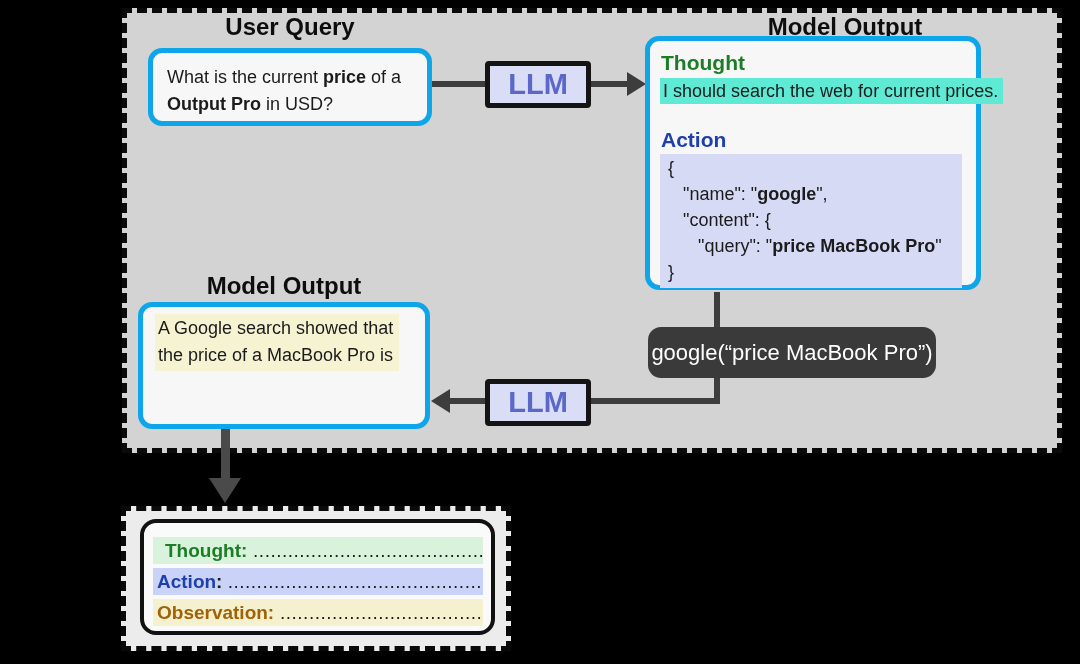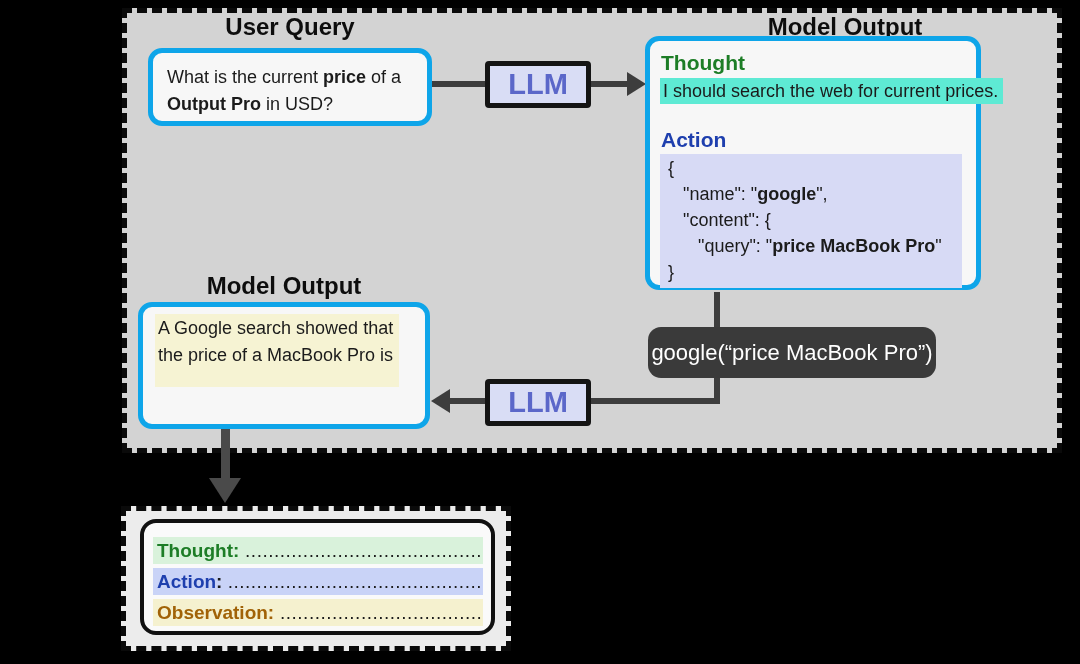--- a/index.html
+++ b/index.html
@@ -47,30 +47,30 @@
 
   
   .tool-call{position:absolute;left:648px;top:327px;width:288px;height:51px;background:#3a3a3a;
     border-radius:13px;color:#fff;font-size:22px;display:flex;align-items:center;
     justify-content:center;z-index:2;}
 
   
   .obs-inner{padding:7px 10px 0 12px;}
   .h-obs{font-size:21px;font-weight:700;color:#7d6e10;margin:1px 0 2px 1px;}
   .hl-yellow{display:inline-block;background:#f6f3d3;font-size:18px;line-height:27px;
-    color:#1b1b1b;padding:1px 6px 18px 3px;white-space:nowrap;}
+    color:#1b1b1b;padding:1px 6px 2px 3px;white-space:nowrap;}
 
   
   .bottom-inner{position:absolute;left:140px;top:519px;width:355px;height:116px;
     background:#fafafa;border:4px solid #111;border-radius:16px;box-sizing:border-box;
     padding:14px 8px 0 9px;z-index:2;}
   .trow{height:27px;line-height:27px;margin-bottom:4px;font-size:19px;white-space:nowrap;
     overflow:hidden;padding-left:4px;}
   .trow .lbl{font-weight:700;}
-  .trow-thought{background:#d9f2db;}  .trow-thought .lbl{color:#1d7d26;}
+  .trow-thought{background:#d9f2db;}  .trow-thought .lbl{color:#1d7d26;margin-left:8px;}
   .trow-action{background:#c9d3f7;}   .trow-action .lbl{color:#1e3fae;}
   .trow-obs{background:#f5f1cf;}      .trow-obs .lbl{color:#a16207;}
   .dots{color:#1b1b1b;font-size:19px;letter-spacing:0.5px;}
   .colon{color:#1b1b1b;font-weight:700;}
 </style>
 </head>
 <body>
 
 <div id="stage">
 

